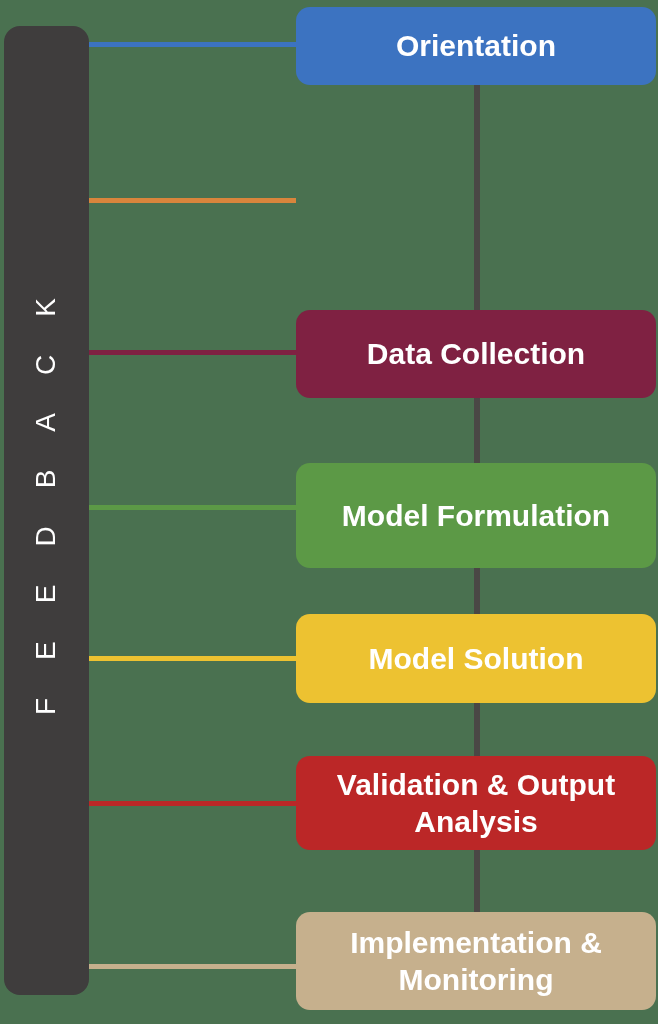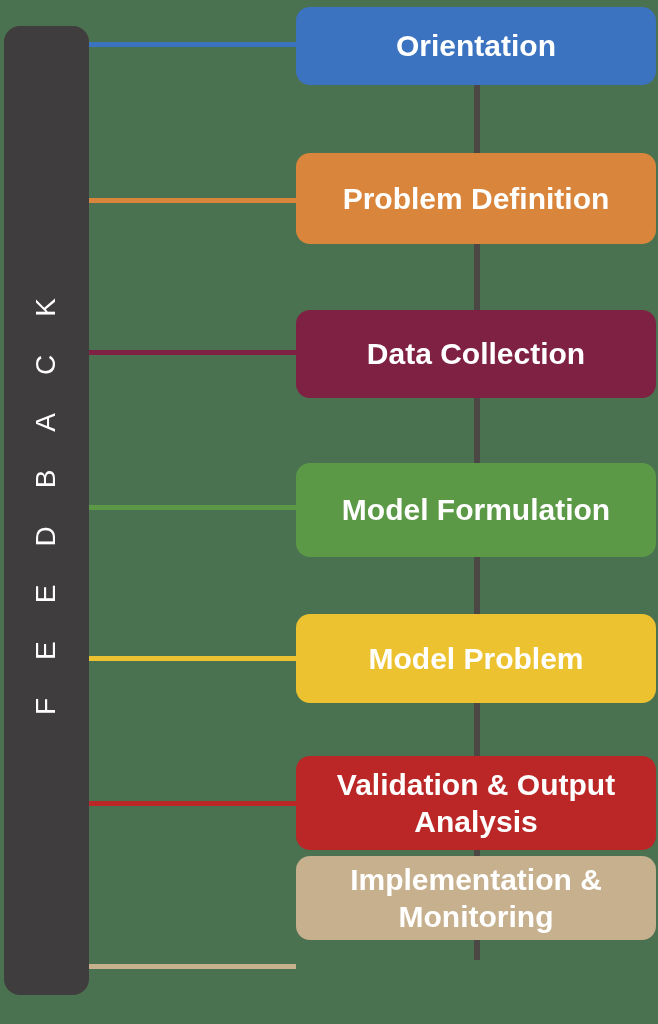--- a/index.html
+++ b/index.html
@@ -83,24 +83,24 @@
     color: #ffffff;
     font-size: 30px;
     font-weight: 600;
     line-height: 1.25;
     padding: 0 4px;
     box-sizing: border-box;
   }
   .box-1 { top: 7px;   height: 78px;  }
   .box-2 { top: 153px; height: 91px;  }
   .box-3 { top: 310px; height: 88px; align-items: center;  }
-  .box-4 { top: 463px; height: 94px;  }
+  .box-4 { top: 463px; height: 105px;  }
   .box-5 { top: 614px; height: 89px;  }
   .box-6 { top: 756px; height: 94px; }
-  .box-7 { top: 856px; height: 84px;  }
+  .box-7 { top: 912px; height: 98px;  }
 </style>
 </head>
 <body style="background: rgb(74, 113, 80);">
 
 <div class="diagram">
 
   <div class="feedback-bar" style="background: rgb(63, 61, 61);"></div>
   <div class="feedback-label" style="color: rgb(255, 255, 255);">FEEDBACK</div>
 
   <div class="flow-line" style="background: rgb(74, 71, 69);"></div>
@@ -109,31 +109,28 @@
   <div class="stage-line line-2" style="background: rgb(217, 133, 60);"></div>
   <div class="stage-line line-3" style="background: rgb(127, 33, 66);"></div>
   <div class="stage-line line-4" style="background: rgb(92, 153, 70);"></div>
   <div class="stage-line line-5" style="background: rgb(237, 194, 49);"></div>
   <div class="stage-line line-6" style="background: rgb(187, 39, 39);"></div>
   <div class="stage-line line-7" style="background: rgb(198, 176, 141);"></div>
 
   <div class="stage-box box-1" style="background: rgb(60, 115, 193);">
     <span>Orientation</span>
   </div>
-  <div class="stage-box box-2" style="background: rgb(217, 133, 60);">
-    <span>Problem Definition</span>
-  </div>
   <div class="stage-box box-3" style="background: rgb(127, 33, 66);">
     <span>Data Collection</span>
   </div>
   <div class="stage-box box-4" style="background: rgb(92, 153, 70);">
     <span>Model Formulation</span>
   </div>
   <div class="stage-box box-5" style="background: rgb(237, 194, 49);">
-    <span>Model Problem</span>
+    <span>Model Solution</span>
   </div>
   <div class="stage-box box-6" style="background: rgb(187, 39, 39);">
     <span>Validation &amp; Output Analysis</span>
   </div>
   <div class="stage-box box-7" style="background: rgb(198, 176, 141);">
     <span>Implementation &amp; Monitoring</span>
   </div>
 
 </div>
 

